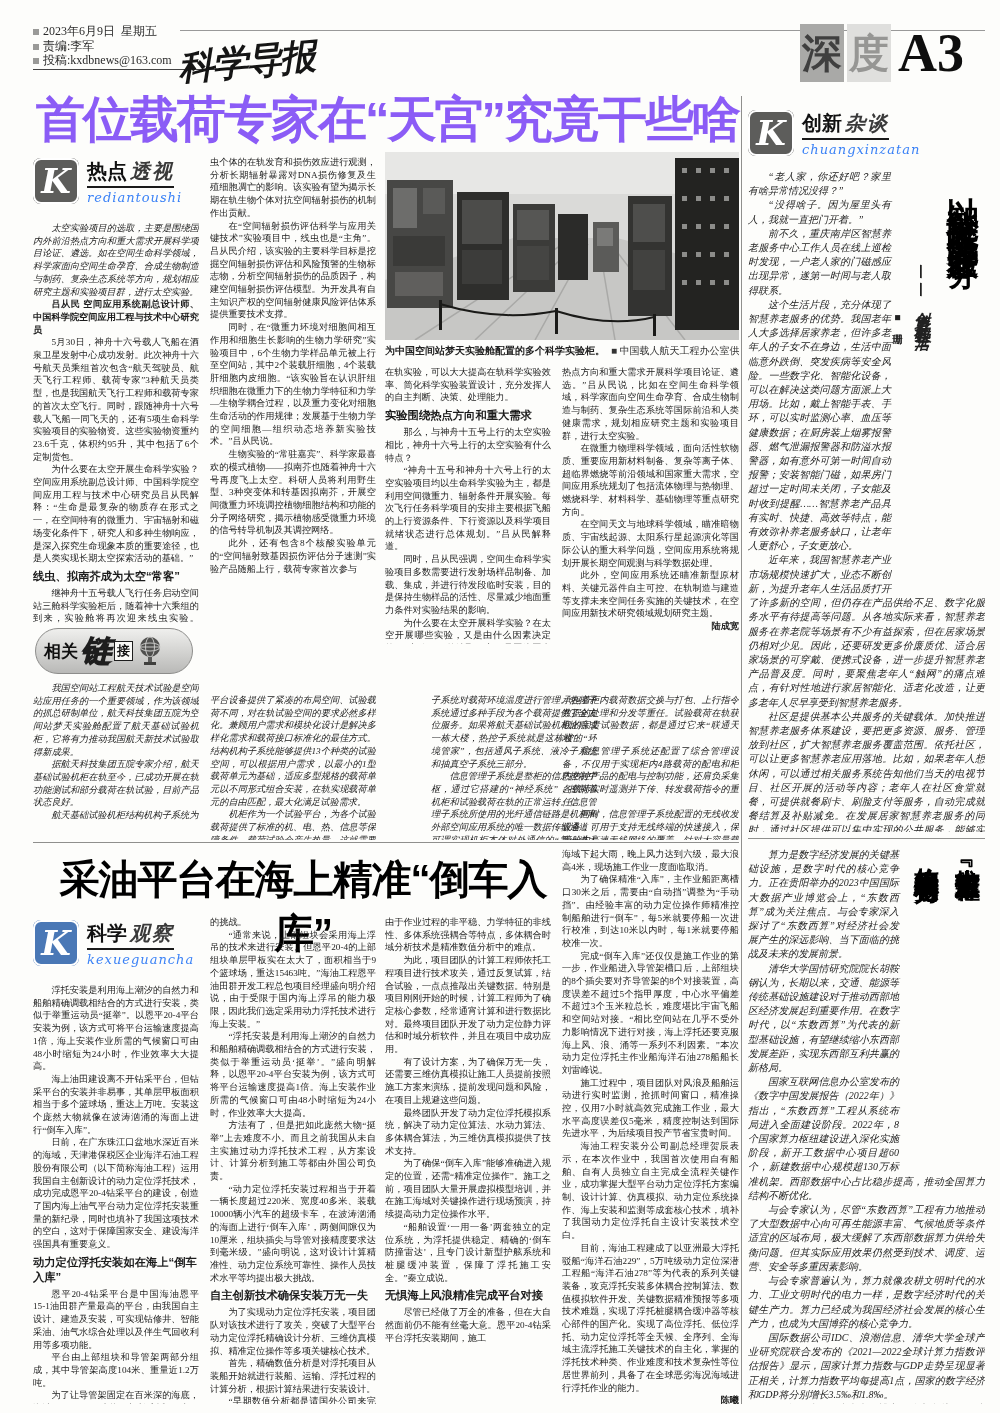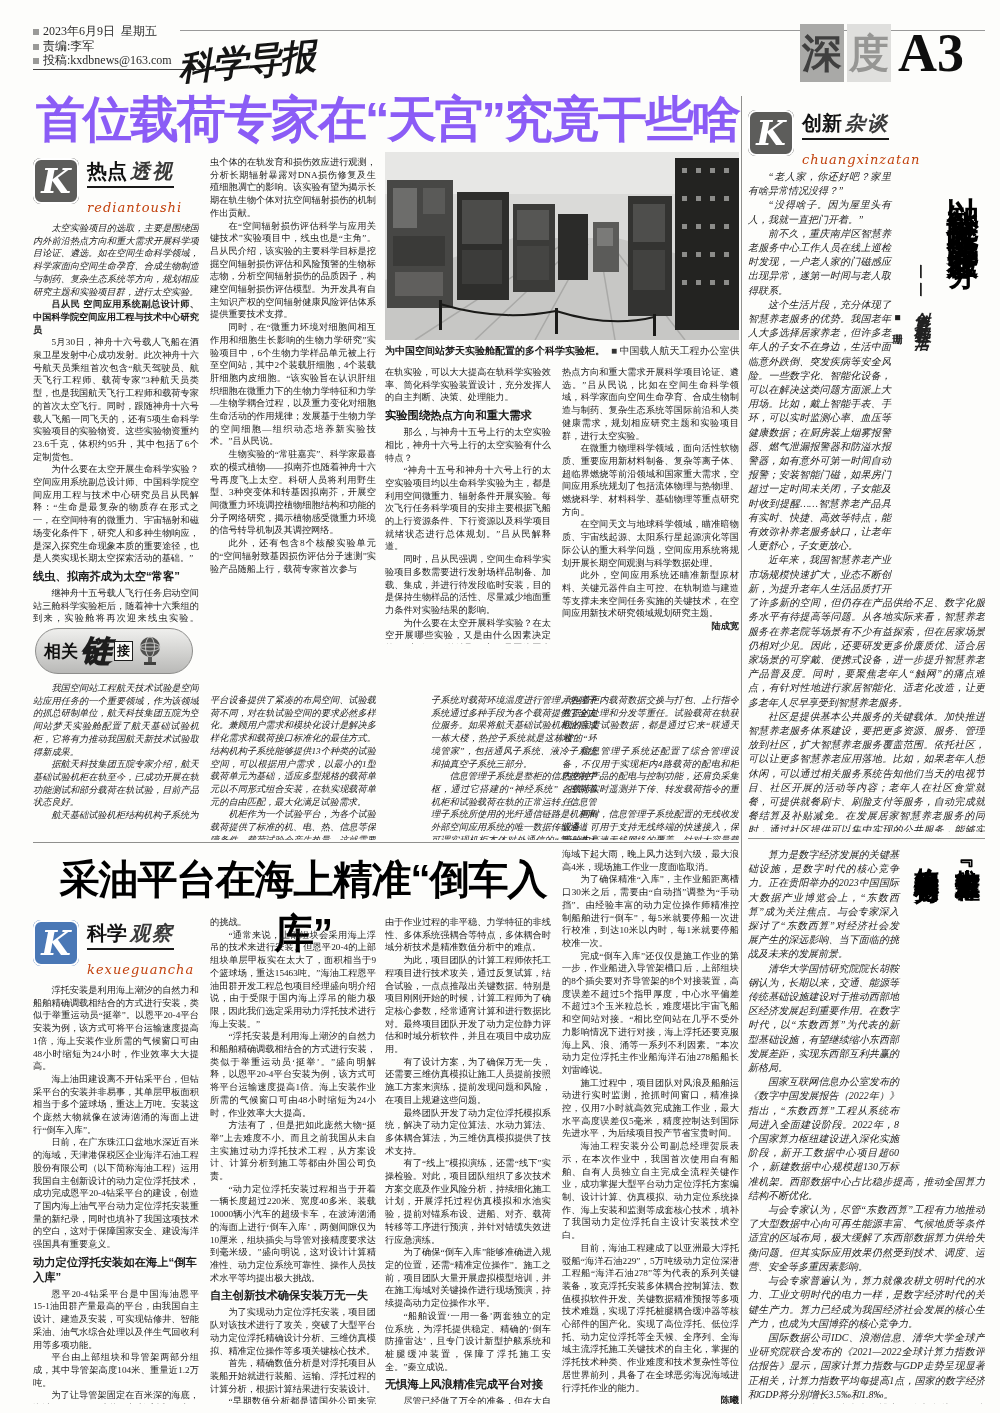--- a/index.html
+++ b/index.html
@@ -30,21 +30,21 @@
   
   .seclogo{position:absolute;display:flex;align-items:flex-start;}
   .kbox{width:46px;height:46px;border-radius:8px;background:#5d5d5b;color:#fff;flex:0 0 auto;
         display:flex;align-items:center;justify-content:center;font:italic bold 34px "DejaVu Serif",serif;
         box-shadow:inset 0 0 0 2px #fff,inset 0 0 0 4px #5d5d5b;}
   .kbox.blue{background:#4a78b6;box-shadow:inset 0 0 0 2px #fff,inset 0 0 0 4px #4a78b6;}
   .seclabel{margin-left:8px;}
   .secname{display:inline-block;border-bottom:2px solid #1a1a1a;padding-bottom:1px;white-space:nowrap;}
   .n1{font:bold 20px "Liberation Sans",sans-serif;color:#111;}
   .n2{font:italic bold 20px "DejaVu Serif",serif;color:#3a3a3a;letter-spacing:2px;margin-left:3px;}
-  .pinyin{font:italic 13px "DejaVu Serif",serif;color:#c2410c;letter-spacing:1px;margin-top:12px;text-align:center;}
+  .pinyin{font:italic 13px "DejaVu Serif",serif;color:#3b82f6;letter-spacing:1px;margin-top:2px;text-align:center;}
   
   .colbox{position:absolute;overflow:hidden;text-align:justify;font-size:9.2px;line-height:12.7px;color:#1c1c1c;}
   .colbox p{margin:0;text-indent:2em;}
   .t-h{font-family:"Liberation Sans",sans-serif;font-weight:bold;font-size:11.3px;line-height:15px;
        text-indent:0 !important;margin:4px 0 3px 0 !important;text-align:left;}
   .t-c{text-indent:0 !important;}
   .t-i{font-style:italic;}
   .t-ci{font-style:italic;text-indent:0 !important;}
   .t-by{font-weight:bold;}
   .t-a{text-align:right;font-weight:bold;text-indent:0 !important;font-style:normal !important;}
@@ -252,21 +252,20 @@
       <p class="t-h">自主创新技术确保安装万无一失</p>
       <p class="t-p">为了实现动力定位浮托安装，项目团队对该技术进行了攻关，突破了大型平台动力定位浮托精确设计分析、三维仿真模拟、精准定位操作等多项关键核心技术。</p>
       <p class="t-p">首先，精确数值分析是对浮托项目从装船开始就进行装船、运输、浮托过程的计算分析，根据计算结果进行安装设计。</p>
       <p class="t-p">“早期数值分析都是请国外公司来完成的，收费高昂，而且不会给我们提供原始数据。”海油工程浮托技术专家秦立成说，</p>
     </div>
   <div class="colbox" style="left:385px;top:916px;width:166px;height:488px;">
       <p class="t-c">由于作业过程的非平稳、力学特征的非线性、多体系统强耦合等特点，多体耦合时域分析技术是精准数值分析中的难点。</p>
       <p class="t-p">为此，项目团队的计算工程师依托工程项目进行技术攻关，通过反复试算，结合试验，一点点推敲出关键数据。特别是项目刚刚开始的时候，计算工程师为了确定核心参数，经常通宵计算和进行数据比对。最终项目团队开发了动力定位静力评估和时域分析软件，并且在项目中成功应用。</p>
       <p class="t-p">有了设计方案，为了确保万无一失，还需要三维仿真模拟让施工人员提前按照施工方案来演练，提前发现问题和风险，在项目上规避这些问题。</p>
       <p class="t-p">最终团队开发了动力定位浮托模拟系统，解决了动力定位算法、水动力算法、多体耦合算法，为三维仿真模拟提供了技术支持。</p>
-      <p class="t-p">有了“线上”模拟演练，还需“线下”实操检验。对此，项目团队组织了多次技术方案交底及作业风险分析，持续细化施工计划，开展浮托过程仿真模拟和水池实验，提前对锚系布设、进船、对齐、载荷转移等工序进行预演，并针对错缆失效进行应急演练。</p>
       <p class="t-p">为了确保“倒车入库”能够准确进入规定的位置，还需“精准定位操作”。施工之前，项目团队大量开展虚拟模型培训，并在施工海域对关键操作进行现场预演，持续提高动力定位操作水平。</p>
       <p class="t-p">“船舶设置‘一用一备’两套独立的定位系统，为浮托提供稳定、精确的‘倒车防撞雷达’，且专门设计新型护舷系统和桩腿缓冲装置，保障了浮托施工安全。”秦立成说。</p>
       <p class="t-h">无惧海上风浪精准完成平台对接</p>
       <p class="t-p">尽管已经做了万全的准备，但在大自然面前仍不能有丝毫大意。恩平20-4钻采平台浮托安装期间，施工</p>
     </div>
   <div class="colbox" style="left:562px;top:848px;width:177px;height:556px;">
       <p class="t-c">海域下起大雨，晚上风力达到六级，最大浪高4米，现场施工作业一度面临取消。</p>
       <p class="t-p">为了确保精准“入库”，主作业船距离槽口30米之后，需要由“自动挡”调整为“手动挡”。由经验丰富的动力定位操作师精准控制船舶进行“倒车”，每5米就要停船一次进行校准，到达10米以内时，每1米就要停船校准一次。</p>
       <p class="t-p">完成“倒车入库”还仅仅是施工作业的第一步，作业船进入导管架槽口后，上部组块的8个插尖要对齐导管架的8个对接装置，高度误差不超过5个指甲厚度，中心水平偏差不超过3个玉米粒总长，难度堪比宇宙飞船和空间站对接。“相比空间站在几乎不受外力影响情况下进行对接，海上浮托还要克服海上风、浪、涌等一系列不利因素。”本次动力定位浮托主作业船海洋石油278船船长刘雷峰说。</p>
       <p class="t-p">施工过程中，项目团队对风浪及船舶运动进行实时监测，抢抓时间窗口，精准操控，仅用7小时就高效完成施工作业，最大水平高度误差仅5毫米，精度控制达到国际先进水平，为后续项目投产节省宝贵时间。</p>

